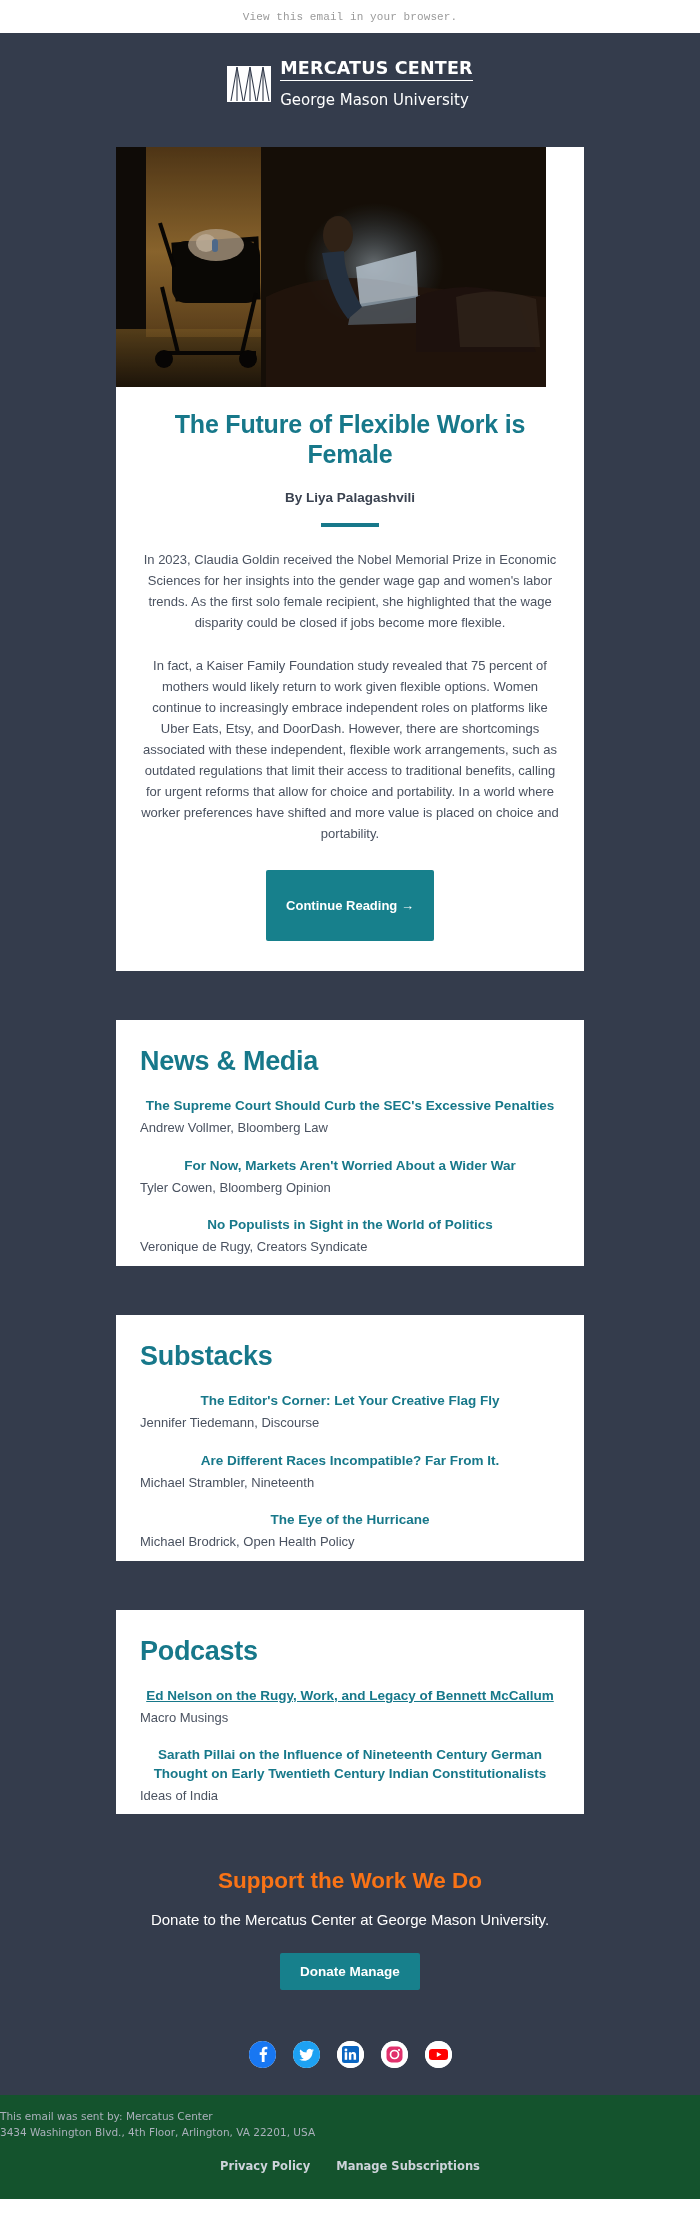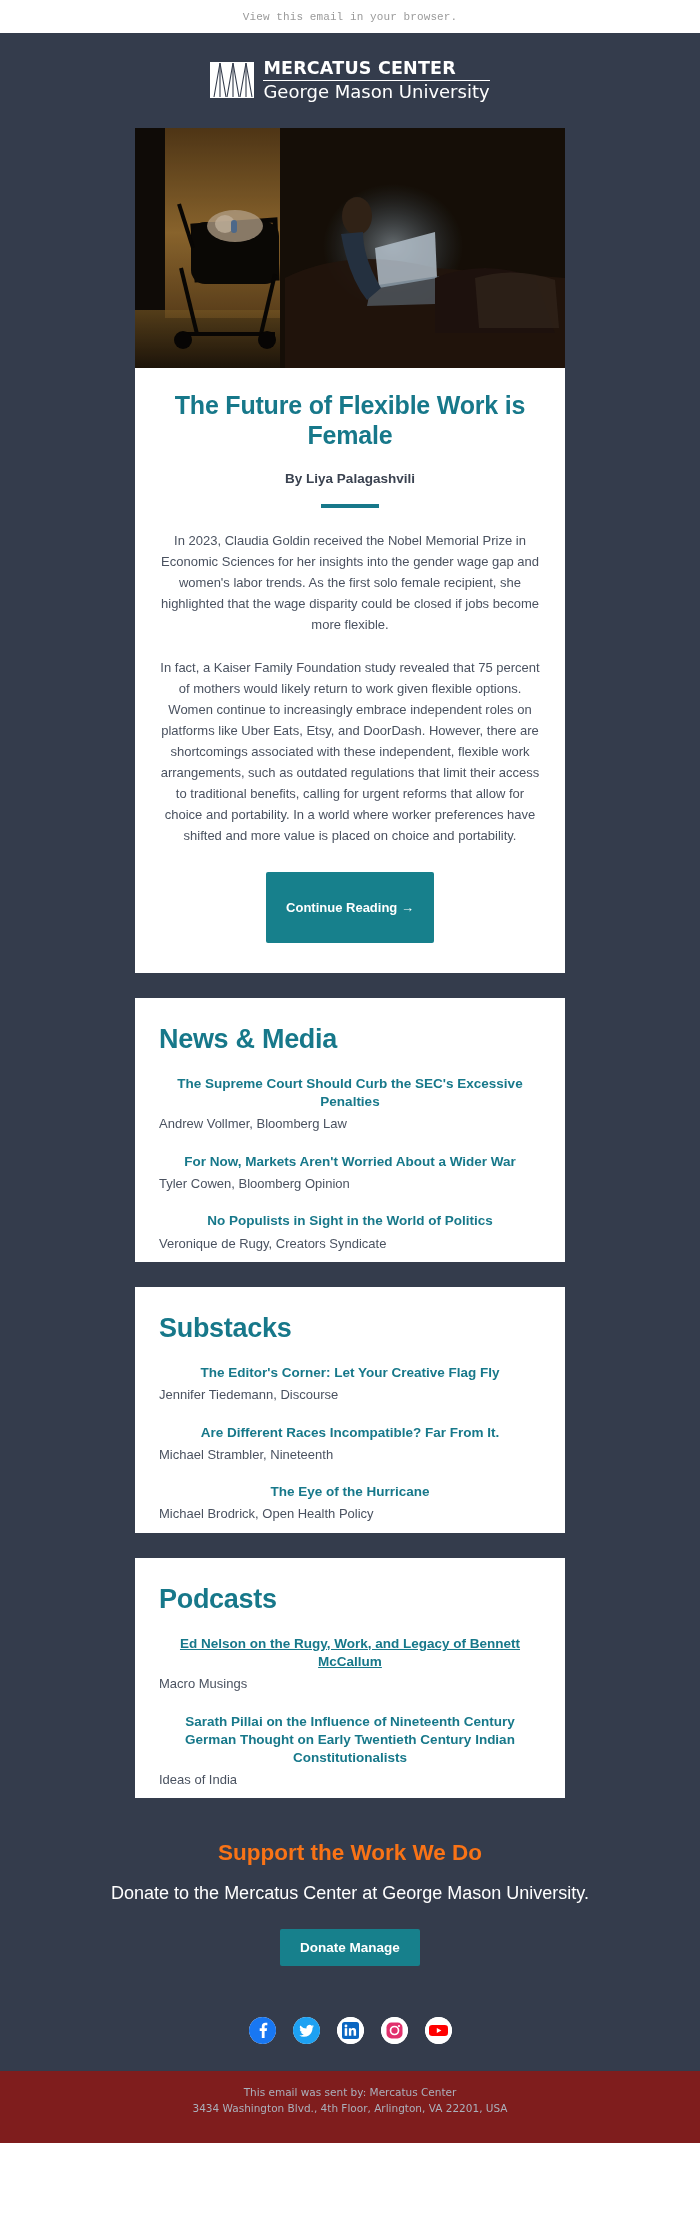--- a/index.html
+++ b/index.html
@@ -48,29 +48,29 @@
     color: #ffffff;
     font-size: 17.5px;
     font-weight: bold;
     letter-spacing: .2px;
     font-family: "DejaVu Sans", sans-serif;
     padding-bottom: 2px;
     border-bottom: 1.5px solid #ffffff;
   }
   .logo-bottom {
     color: #ffffff;
-    font-size: 18px;
-    padding-top: 2px;
+    font-size: 15px;
+    padding-top: 12px;
     font-family: "DejaVu Sans", sans-serif;
   }
 
   
   .card {
-    width: 430px;
-    margin: 4px auto;
+    width: 468px;
+    margin: 16px auto;
     background: #ffffff;
   }
   .gap { height: 17px; background: #343c4c; }
   .gap-sm { height: 12px; background: #343c4c; }
 
   
   .hero {
     width: 430px;
     height: 240px;
     display: block;
@@ -155,21 +155,21 @@
     padding: 26px 30px 24px 30px;
   }
   .support h2 {
     color: #f97316;
     font-size: 22.5px;
     font-weight: bold;
   }
   .support p {
     margin-top: 17px;
     color: #ffffff;
-    font-size: 18px;
+    font-size: 15px;
   }
   .donate-wrap { margin-top: 25px; }
   .donate {
     display: inline-block;
     background: #17808c;
     color: #ffffff;
     font-size: 13.5px;
     font-weight: bold;
     padding: 11px 20px;
     text-decoration: none;
@@ -189,22 +189,21 @@
     height: 27px;
     border-radius: 50%;
     background: #ffffff;
     display: flex;
     align-items: center;
     justify-content: center;
   }
 
   
   .footer {
-    background: #7f1d1d;
-    text-align: center;
+    background: #14532d;
     padding: 14px 0 26px 0;
     font-family: "DejaVu Sans", sans-serif;
   }
   .footer .line {
     color: #aab0bb;
     font-size: 10.5px;
     line-height: 1.5;
   }
   .footer-links {
     margin-top: 18px;
@@ -410,15 +409,19 @@
           <circle cx="13.5" cy="13.5" r="13.5" fill="#fff"></circle>
           <rect x="4" y="8" width="19" height="11" rx="3.2" fill="#ff0000"></rect>
           <path d="M11.8 10.9v5.2l4.6-2.6z" fill="#fff"></path>
         </svg>
     </a>
   </div>
 
   <div class="footer">
     <div class="line">This email was sent by: Mercatus Center</div>
     <div class="line">3434 Washington Blvd., 4th Floor, Arlington, VA 22201, USA</div>
+    <div class="footer-links">
+      <a href="#">Privacy Policy</a>
+      <a href="#">Manage Subscriptions</a>
+    </div>
   </div>
 
 </div>
 
 </body></html>

